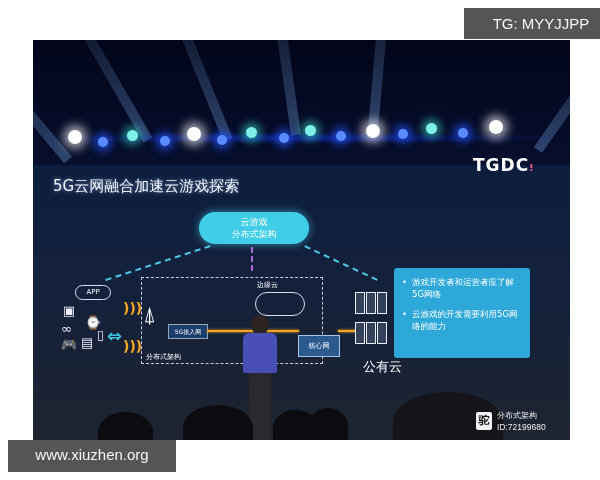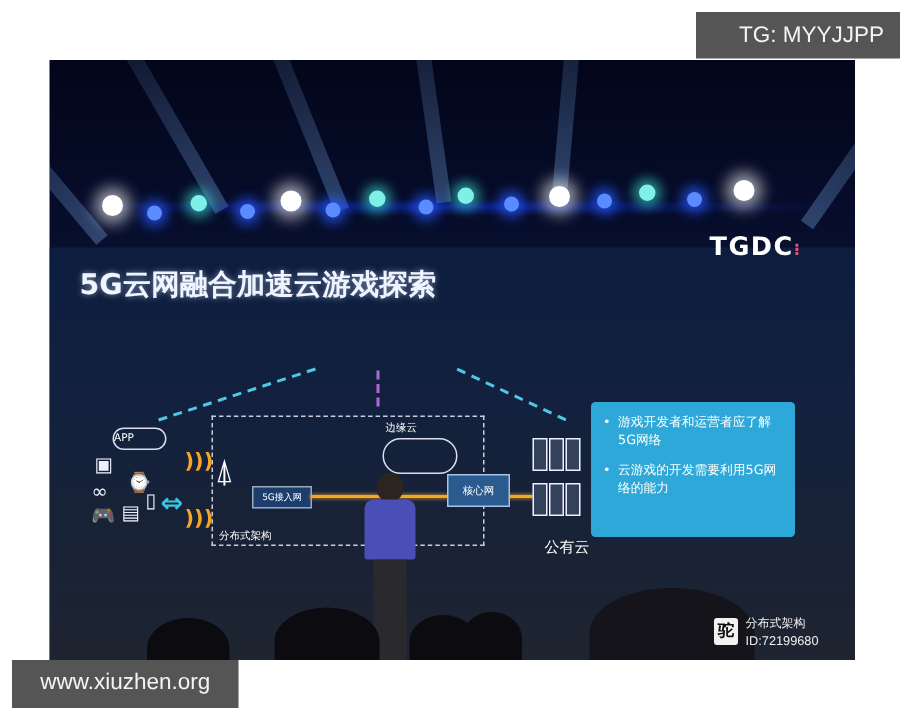--- a/index.html
+++ b/index.html
@@ -9,53 +9,53 @@
   .stage-wall{position:absolute;left:0;top:125px;width:537px;height:275px;
     background:linear-gradient(180deg,#0c1d3f 0%,#13213d 40%,#1e2430 100%);}
   .beam{position:absolute;width:10px;height:180px;background:linear-gradient(180deg,rgba(120,160,220,0) 0%,rgba(120,170,230,0.35) 100%);transform-origin:bottom center;}
   .light{position:absolute;border-radius:50%;}
   .light.white{width:14px;height:14px;background:#fff;box-shadow:0 0 10px 5px rgba(255,255,255,0.6);}
   .light.teal{width:11px;height:11px;background:#7ff0e8;box-shadow:0 0 8px 4px rgba(60,220,210,0.6);}
   .light.blue{width:10px;height:10px;background:#5a8cff;box-shadow:0 0 8px 4px rgba(40,90,255,0.7);}
   .glowbar{position:absolute;height:12px;width:100%;top:92px;background:radial-gradient(ellipse at center,rgba(20,60,255,0.45),rgba(0,0,0,0) 70%);}
   .tgdc{position:absolute;left:428px;top:115px;color:#fff;font-weight:bold;font-size:17px;letter-spacing:1px;font-family:"DejaVu Sans",sans-serif;margin-left:12px;}
   .tgdc .dots{color:#e0557f;font-size:11px;}
-  .slide-title{position:absolute;left:20px;top:137px;color:#f0f4ff;font-weight:bold;font-size:19px;text-shadow:0 0 4px rgba(200,220,255,0.6);}
+  .slide-title{position:absolute;left:20px;top:137px;color:#f0f4ff;font-weight:normal;font-size:15px;text-shadow:0 0 4px rgba(200,220,255,0.6);}
   .cloud-top{position:absolute;left:166px;top:172px;width:110px;height:32px;background:#3fcde8;border-radius:40px;color:#fff;font-size:9px;text-align:center;line-height:12px;padding-top:4px;box-sizing:border-box;box-shadow:0 0 8px rgba(80,210,240,0.6);}
   .dash{position:absolute;border-top:2px dashed #4fc8e6;}
-  .app-pill{position:absolute;left:42px;top:245px;width:34px;height:13px;border:1.5px solid #dde;border-radius:10px;color:#fff;font-size:7px;text-align:left;line-height:13px;}
+  .app-pill{position:absolute;left:42px;top:245px;width:34px;height:13px;border:1.5px solid #dde;border-radius:10px;color:#fff;font-size:7px;text-align:center;line-height:13px;}
   .dev-icon{position:absolute;color:#eef;font-size:13px;line-height:13px;}
   .wifi{position:absolute;color:#f5a623;font-size:14px;font-weight:bold;}
   .arrow-lr{position:absolute;left:74px;top:285px;color:#3bc3e0;font-size:18px;font-weight:bold;}
   .mobile-box{position:absolute;left:108px;top:237px;width:180px;height:85px;border:1px dashed #ccd;}
   .tower{position:absolute;left:110px;top:262px;color:#fff;font-size:22px;}
   .box5g{position:absolute;left:135px;top:284px;width:38px;height:13px;border:1px solid #9ab;background:#1d3d6c;color:#fff;font-size:6px;text-align:center;line-height:13px;}
-  .core-box{position:absolute;left:265px;top:276px;width:40px;height:20px;background:#2b5a8f;border:1px solid #a8c3e8;color:#fff;font-size:7px;text-align:center;line-height:20px;}
+  .core-box{position:absolute;left:265px;top:295px;width:40px;height:20px;background:#2b5a8f;border:1px solid #a8c3e8;color:#fff;font-size:7px;text-align:center;line-height:20px;}
   .edge-cloud{position:absolute;left:222px;top:252px;width:48px;height:22px;border:1.5px solid #dde;border-radius:14px;}
   .edge-label{position:absolute;left:224px;top:240px;color:#fff;font-size:7px;}
   .orange-line{position:absolute;top:290px;height:2px;background:#f5a623;box-shadow:0 0 3px #f5a623;}
   .mobile-label{position:absolute;left:113px;top:312px;color:#fff;font-size:7px;}
   .transport-label{position:absolute;left:226px;top:300px;color:#fff;font-size:6px;}
   .servers{position:absolute;left:322px;top:252px;width:40px;height:60px;}
   .srv{position:absolute;width:8px;height:20px;border:1.5px solid #eef;background:#33415a;}
-  .public-label{position:absolute;left:330px;top:318px;color:#fff;font-size:10px;}
+  .public-label{position:absolute;left:330px;top:318px;color:#fff;font-size:13px;}
   .info-box{position:absolute;left:361px;top:228px;width:136px;height:90px;background:#2ea8d8;border-radius:3px;color:#fff;font-size:8.5px;padding:8px 8px 0 8px;box-sizing:border-box;line-height:12px;}
   .info-box .bullet{display:flex;margin-bottom:8px;}
   .info-box .dot{margin-right:5px;}
   .presenter{position:absolute;left:210px;top:275px;width:34px;height:125px;}
   .presenter .head{position:absolute;left:8px;top:0;width:18px;height:20px;border-radius:50%;background:#2b2420;}
   .presenter .torso{position:absolute;left:0;top:18px;width:34px;height:40px;background:#4a4fb8;border-radius:6px 6px 2px 2px;}
   .presenter .legs{position:absolute;left:6px;top:58px;width:22px;height:67px;background:#2a2a2e;}
   .audience{position:absolute;border-radius:50% 50% 0 0;background:#0c0c10;}
   .wm-logo{position:absolute;left:443px;top:372px;width:16px;height:18px;background:#f2f2f2;border-radius:2px;color:#111;font-size:11px;text-align:center;line-height:18px;font-weight:bold;}
   .wm-name{position:absolute;left:464px;top:370px;color:#eee;font-size:8px;}
   .wm-id{position:absolute;left:464px;top:382px;color:#eee;font-size:8.5px;font-family:"Liberation Sans",sans-serif;}
   .overlay-label{position:absolute;background:#555555;color:#f4f4f4;font-family:"Liberation Sans",sans-serif;font-size:15px;}
   .tg{left:464px;top:8px;width:154px;height:31px;line-height:31px;text-align:center;}
-  .site{left:8px;top:440px;width:151px;height:32px;line-height:30px;text-align:center;}
+  .site{left:8px;top:440px;width:168px;height:32px;line-height:30px;text-align:center;}
 </style>
 </head>
 <body>
 
 <div class="photo">
   <div class="stage-wall"></div>
 
   <div class="beam" style="left:30px;top:-60px;transform:rotate(-40deg);"></div>
   <div class="beam" style="left:110px;top:-80px;transform:rotate(-30deg);"></div>
   <div class="beam" style="left:190px;top:-80px;transform:rotate(-22deg);"></div>
@@ -80,20 +80,24 @@
   <div class="light teal" style="left:393px;top:83px;"></div>
   <div class="light blue" style="left:425px;top:88px;"></div>
   <div class="light white" style="left:456px;top:80px;"></div>
 
   <div class="tgdc">
     <span>TGDC</span><span class="dots">⁝</span>
   </div>
 
   <div class="slide-title">5G云网融合加速云游戏探索</div>
 
+  <div class="cloud-top">
+    <div>云游戏</div>
+    <div>分布式架构</div>
+  </div>
 
   <div class="dash" style="left:70px;top:222px;width:110px;transform:rotate(-18deg);"></div>
   <div class="dash" style="left:268px;top:222px;width:80px;transform:rotate(25deg);"></div>
   <div class="dash" style="left:207px;top:218px;width:24px;transform:rotate(90deg);border-color:#b06ad8;"></div>
 
   <div class="app-pill">APP</div>
   <div class="dev-icon" style="left:30px;top:264px;">▣</div>
   <div class="dev-icon" style="left:52px;top:276px;">⌚</div>
   <div class="dev-icon" style="left:28px;top:282px;">∞</div>
   <div class="dev-icon" style="left:64px;top:288px;">▯</div>

